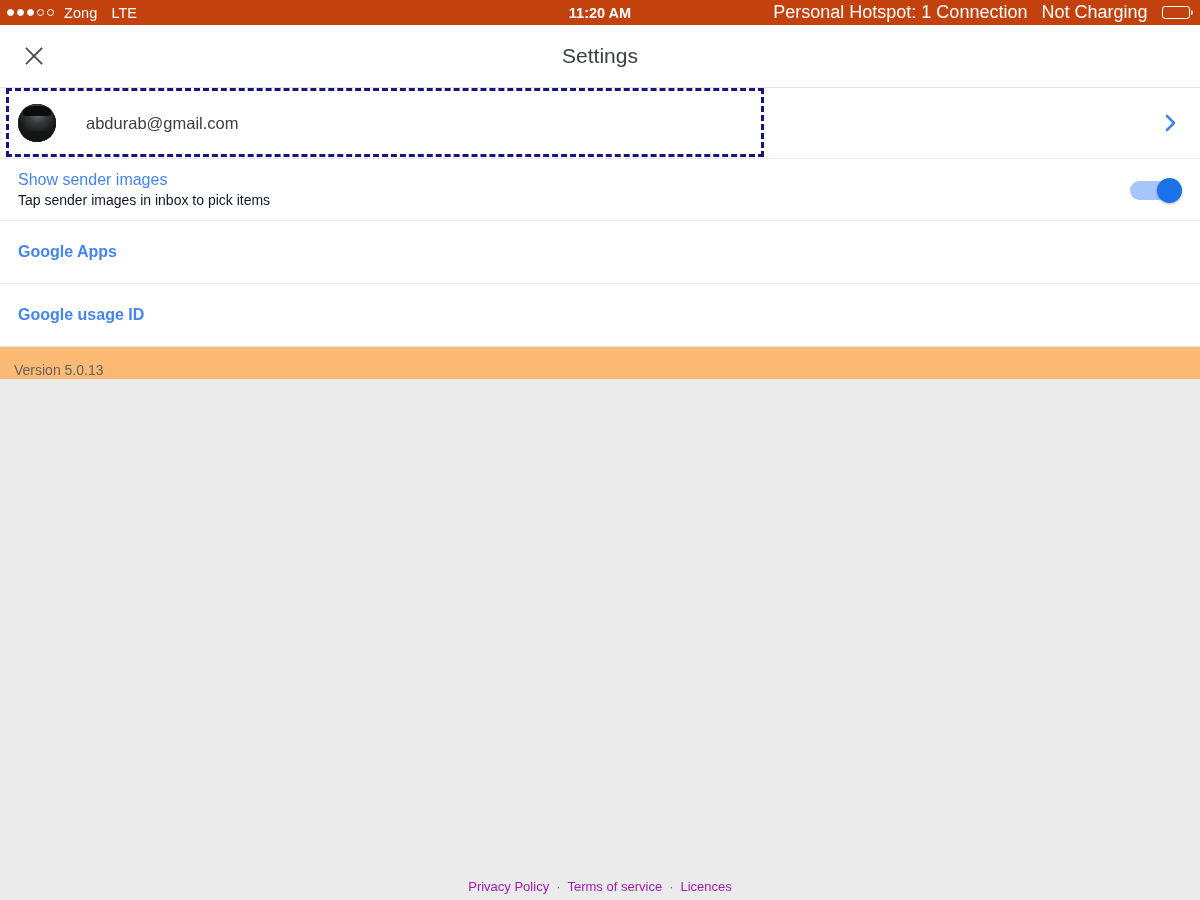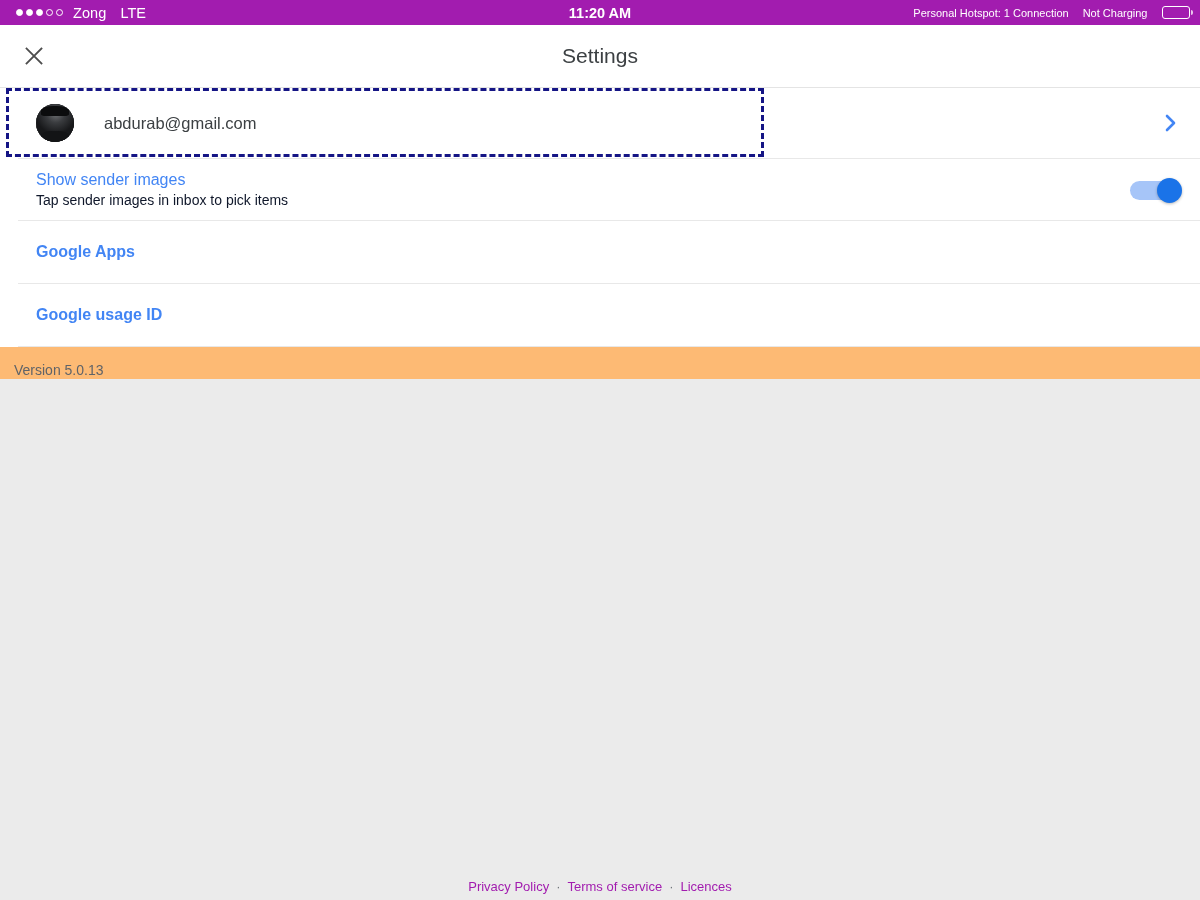--- a/index.html
+++ b/index.html
@@ -20,26 +20,26 @@
     position: relative;
     width: 1200px;
     height: 900px;
     background: #ebebeb;
   }
 
   
   .status-bar {
     position: relative;
     height: 25px;
-    background: #a21caf;
+    background: #c2410c;
     color: #ffffff;
     display: flex;
     align-items: center;
     font-size: 14.5px;
-    padding: 0 16px;
+    padding: 0 7px;
   }
   .status-left {
     display: flex;
     align-items: center;
     gap: 9px;
   }
   .signal-dots {
     display: flex;
     align-items: center;
     gap: 3px;
@@ -66,21 +66,21 @@
   }
 
   .status-right {
     position: absolute;
     right: 7px;
     top: 0;
     height: 25px;
     display: flex;
     align-items: center;
     gap: 14px;
-    font-size: 11px;
+    font-size: 18px;
   }
   .battery-wrap {
     display: flex;
     align-items: center;
     gap: 1px;
   }
   .battery-body {
     position: relative;
     width: 28px;
     height: 13px;
@@ -132,21 +132,20 @@
   
   .list { background: #ffffff; }
 
   .row {
     position: relative;
     background: #ffffff;
     border-bottom: 1px solid #e8e8e8;
     display: flex;
     align-items: center;
     padding: 0 18px;
-    margin-left: 18px;
   }
 
   .row-account {
     height: 71px;
     padding-left: 18px;
   }
   .avatar {
     width: 38px;
     height: 38px;
     border-radius: 50%;

